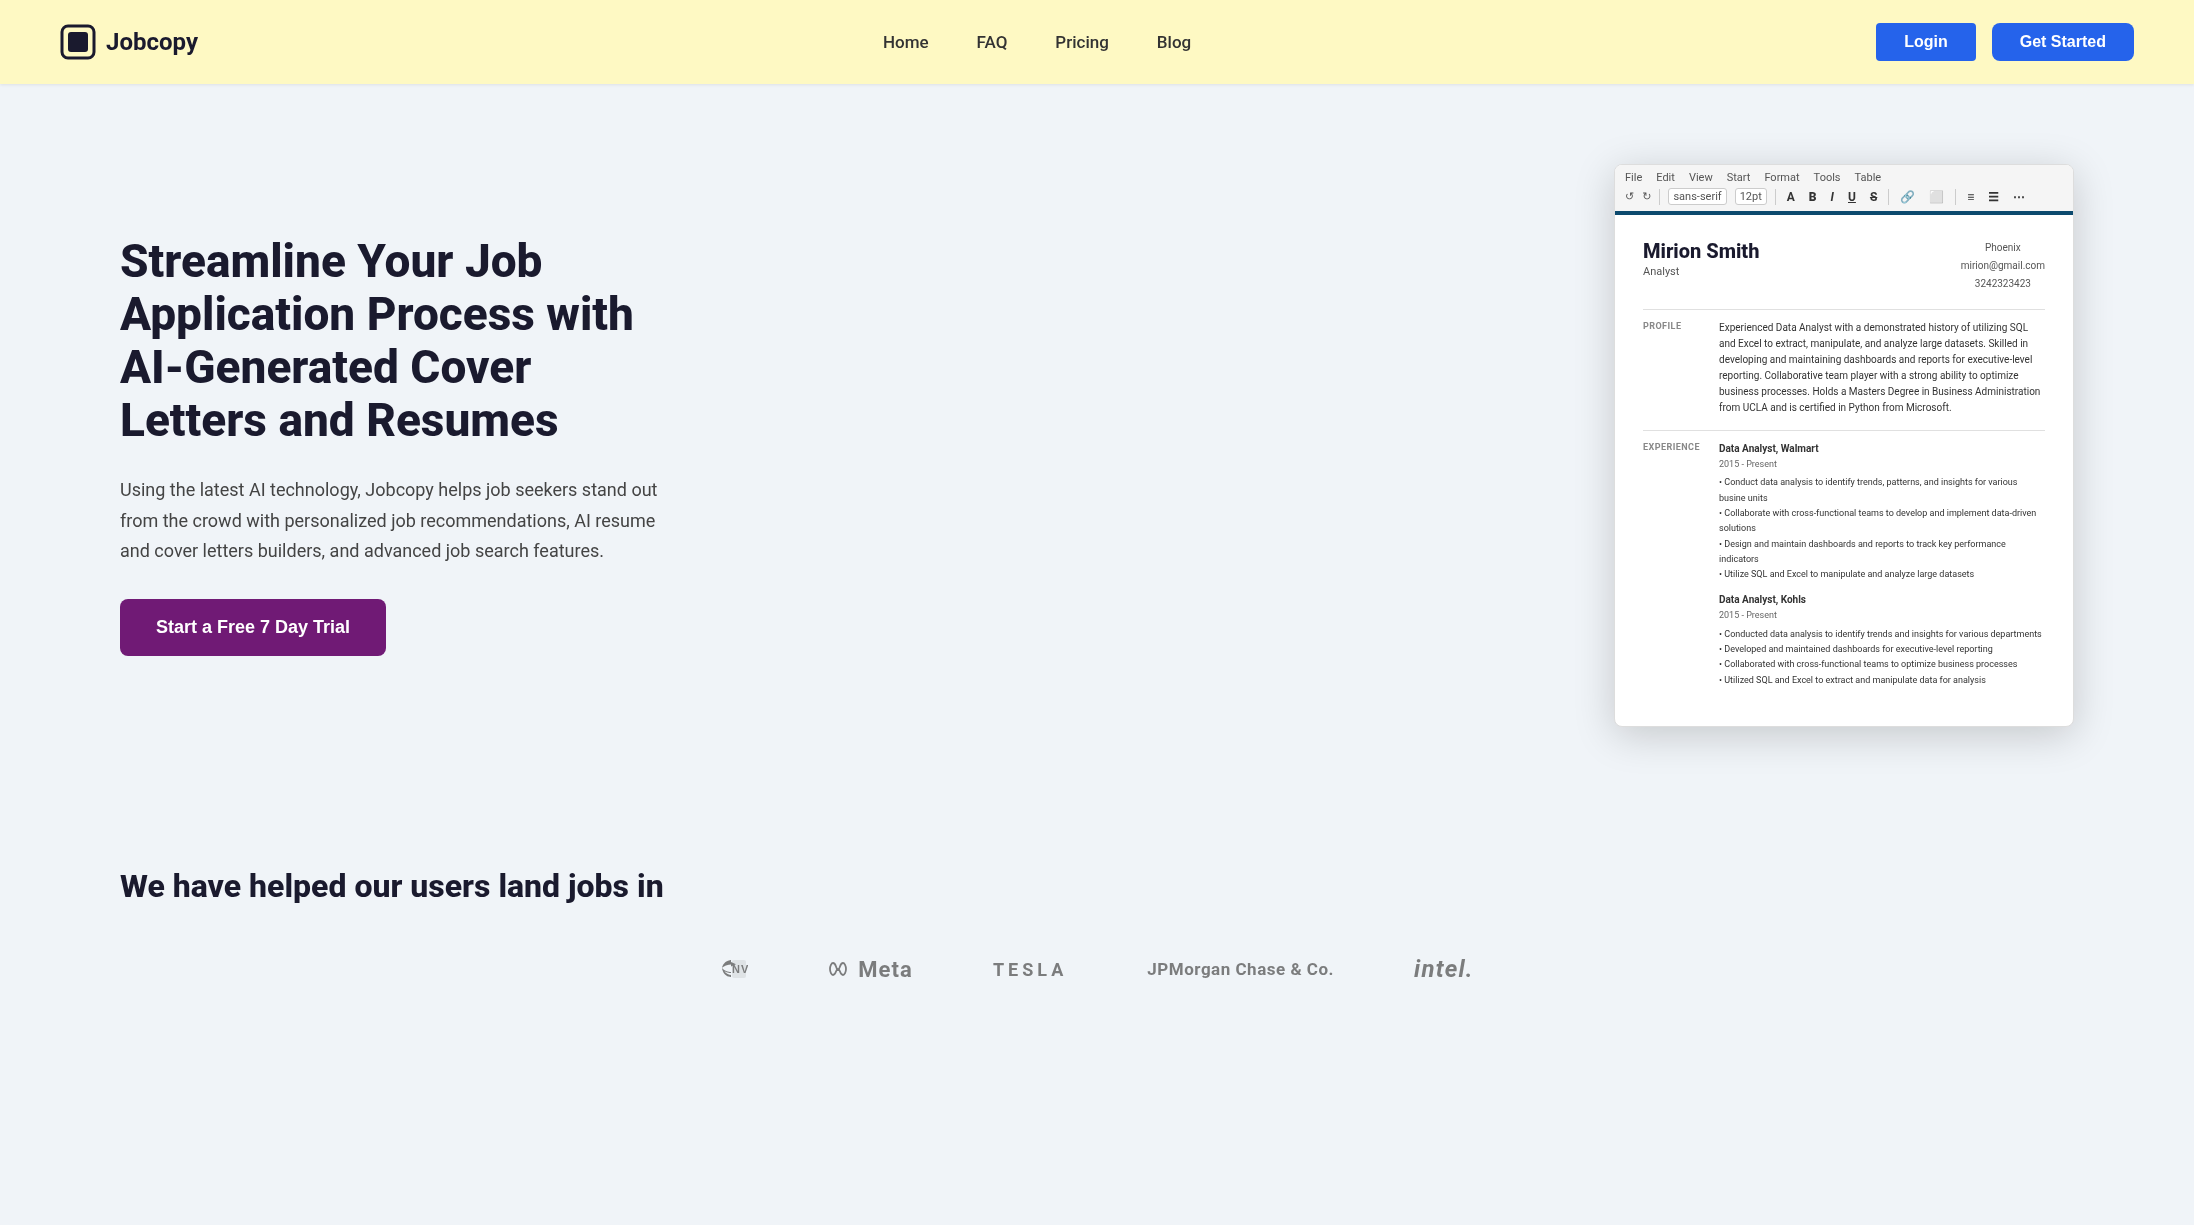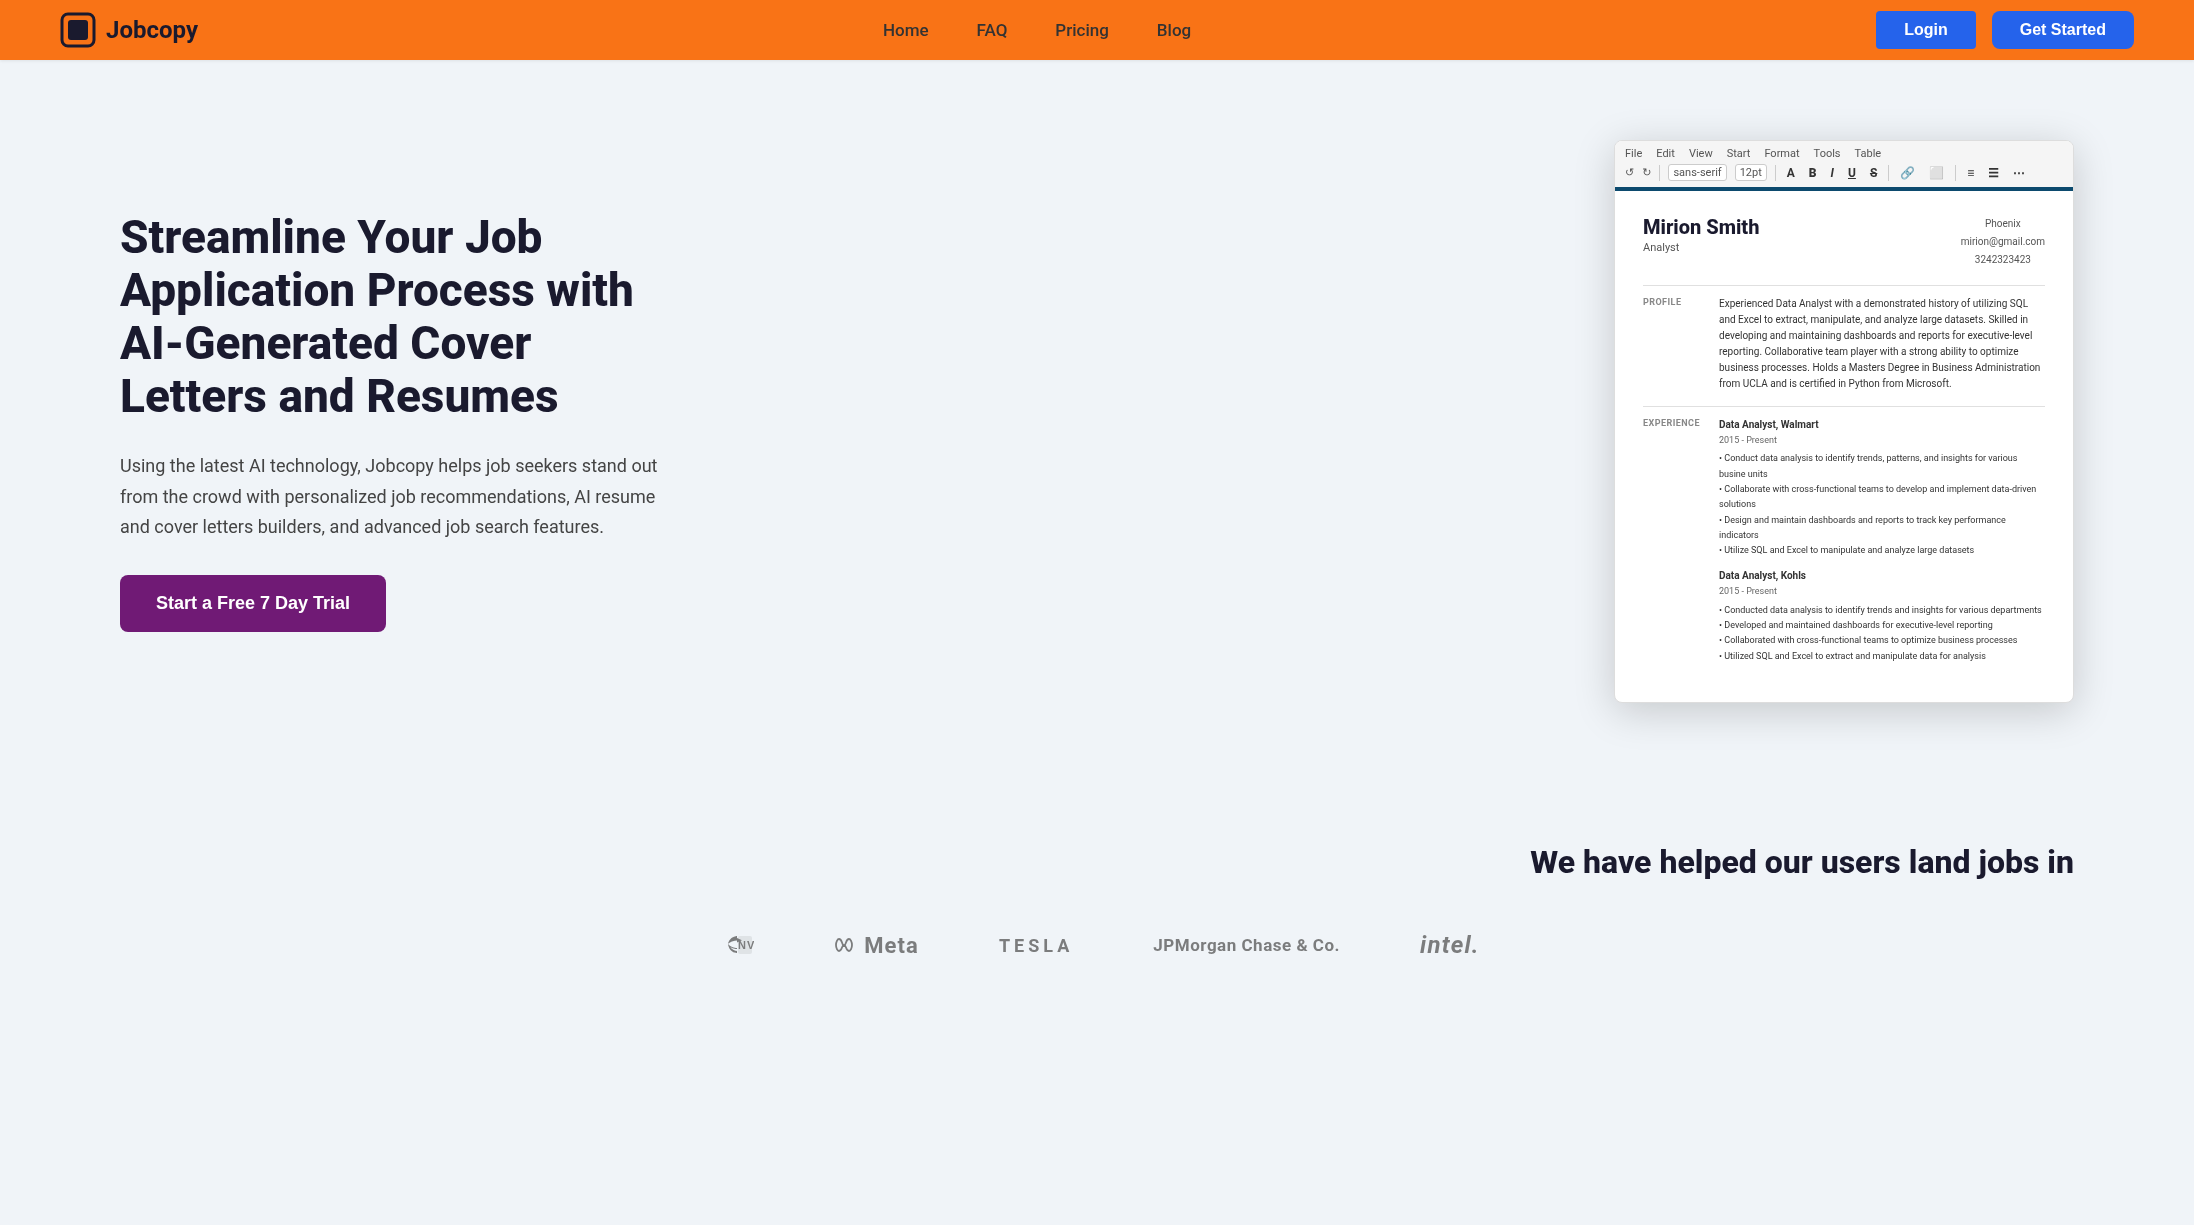--- a/index.html
+++ b/index.html
@@ -9,26 +9,26 @@
     }
     body {
       font-family: -apple-system, BlinkMacSystemFont, 'Segoe UI', Roboto, sans-serif;
       background-color: #f0f4f8;
       color: #1a1a2e;
       min-height: 100vh;
     }
 
     
     nav {
-      background: #f97316;
+      background: #fef9c3;
       display: flex;
       align-items: center;
       justify-content: space-between;
       padding: 0 60px;
-      height: 60px;
+      height: 84px;
       box-shadow: 0 1px 3px rgba(0,0,0,0.08);
     }
     .nav-logo {
       display: flex;
       align-items: center;
       gap: 10px;
       text-decoration: none;
     }
     .logo-icon {
       width: 36px;
@@ -218,22 +218,21 @@
     .resume-divider {
       border: none;
       border-top: 1px solid #e0e0e0;
       margin: 10px 0;
     }
 
     
     .companies-section {
       background: #f0f4f8;
       padding: 60px 120px;
-      text-align: right;
-      margin-left: 12px;
+      text-align: left;
     }
     .companies-title {
       font-size: 32px;
       font-weight: 800;
       color: #1a1a2e;
       margin-bottom: 50px;
     }
     .companies-logos {
       display: flex;
       justify-content: center;

